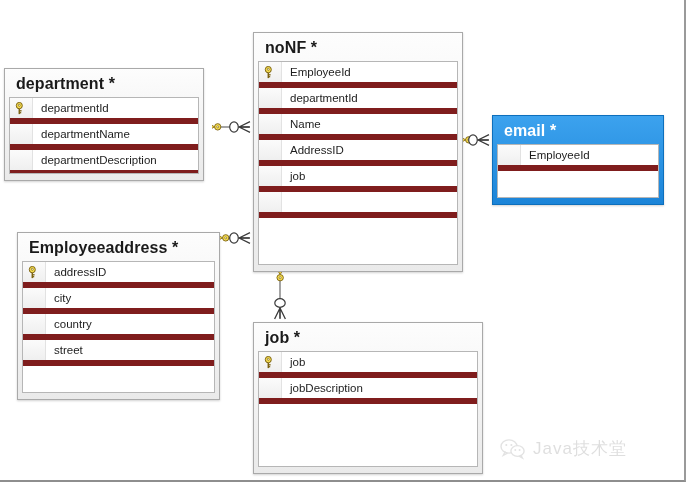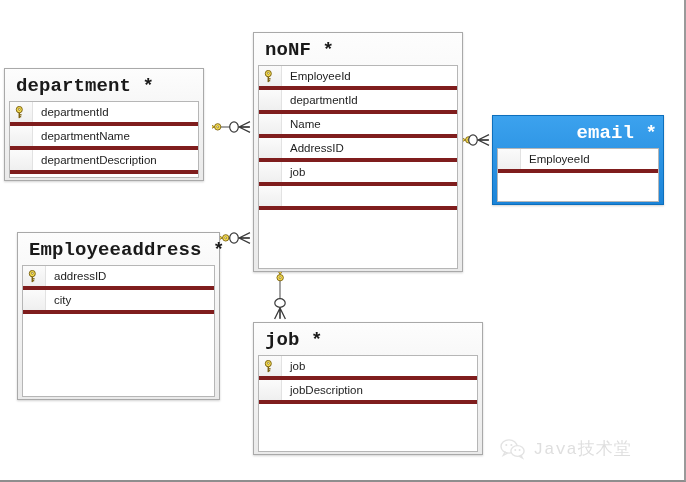--- a/index.html
+++ b/index.html
@@ -28,44 +28,43 @@
     background: linear-gradient(180deg, #fdfdfd 0%, #f2f2f2 55%, #eaeaea 100%);
     border: 1px solid #a9a9a9;
     padding: 4px;
     box-shadow: 0 1px 2px rgba(0,0,0,0.18);
   }
   .entity.selected {
     background: linear-gradient(180deg, #3ca2ee 0%, #1b84d8 100%);
     border: 1px solid #0d6fbc;
   }
   .entity-title {
-    font-size: 19px;
+    font-size: 16px;
     font-weight: bold;
     color: #1a1a1a;
     padding: 2px 2px 4px 7px;
     letter-spacing: 0.1px;
     white-space: nowrap;
-    font-family: Liberation Mono, monospace;
+    font-family: Liberation Sans, sans-serif;
   }
   .entity.selected .entity-title {
     color: #ffffff;
-    text-align: right;
   }
   .entity-body {
     background: #ffffff;
     border: 1px solid #b6b6b6;
     height: calc(100% - 26px);
     box-sizing: border-box;
     overflow: hidden;
   }
   .field-row {
     display: flex;
     align-items: stretch;
     height: 20px;
-    border-bottom: 4px solid #7f1d1d;
+    border-bottom: 6px solid #7f1d1d;
   }
   .field-gutter {
     width: 22px;
     min-width: 22px;
     background: linear-gradient(180deg, #fbfbfb 0%, #efefef 100%);
     border-right: 1px solid #e2e2e2;
     display: flex;
     align-items: center;
     justify-content: center;
   }
@@ -91,21 +90,21 @@
     display: flex;
     align-items: center;
     gap: 7px;
     opacity: 0.28;
     user-select: none;
   }
   .watermark-text {
     font-size: 17px;
     color: #8d8d8d;
     letter-spacing: 1px;
-    font-family: Liberation Mono, monospace;
+    font-family: Liberation Sans, sans-serif;
   }
 </style>
 </head>
 <body>
 
 <div id="canvas">
     <div class="entity" style="left: 4px; top: 68px; width: 200px; height: 113px;">
       <div class="entity-title">department *</div>
       <div class="entity-body">
         <div class="field-row">
@@ -187,23 +186,31 @@
               <path d="M4.3 8.8 L6.6 8.8" stroke="#7d6413" stroke-width="1.3"></path>
               <path d="M4.3 10.7 L6.2 10.7" stroke="#7d6413" stroke-width="1.3"></path>
             </svg>
           </div>
           <div class="field-name">addressID</div>
         </div>
         <div class="field-row">
           <div class="field-gutter"></div>
           <div class="field-name">city</div>
         </div>
-      </div>
-    </div>
-    <div class="entity" style="left: 253px; top: 322px; width: 230px; height: 133px;">
+        <div class="field-row">
+          <div class="field-gutter"></div>
+          <div class="field-name">country</div>
+        </div>
+        <div class="field-row">
+          <div class="field-gutter"></div>
+          <div class="field-name">street</div>
+        </div>
+      </div>
+    </div>
+    <div class="entity" style="left: 253px; top: 322px; width: 230px; height: 152px;">
       <div class="entity-title">job *</div>
       <div class="entity-body">
         <div class="field-row">
           <div class="field-gutter">
             <svg width="12" height="13" viewBox="0 0 12 13" class="key-icon">
               <ellipse cx="4.3" cy="3.6" rx="3.0" ry="3.2" fill="#f6dd4e" stroke="#7d6413" stroke-width="1"></ellipse>
               <ellipse cx="4.3" cy="3.3" rx="0.95" ry="1.05" fill="#ffffff" stroke="#7d6413" stroke-width="0.7"></ellipse>
               <path d="M4.3 6.7 L4.3 12.1" stroke="#7d6413" stroke-width="1.5"></path>
               <path d="M4.3 8.8 L6.6 8.8" stroke="#7d6413" stroke-width="1.3"></path>
               <path d="M4.3 10.7 L6.2 10.7" stroke="#7d6413" stroke-width="1.3"></path>

